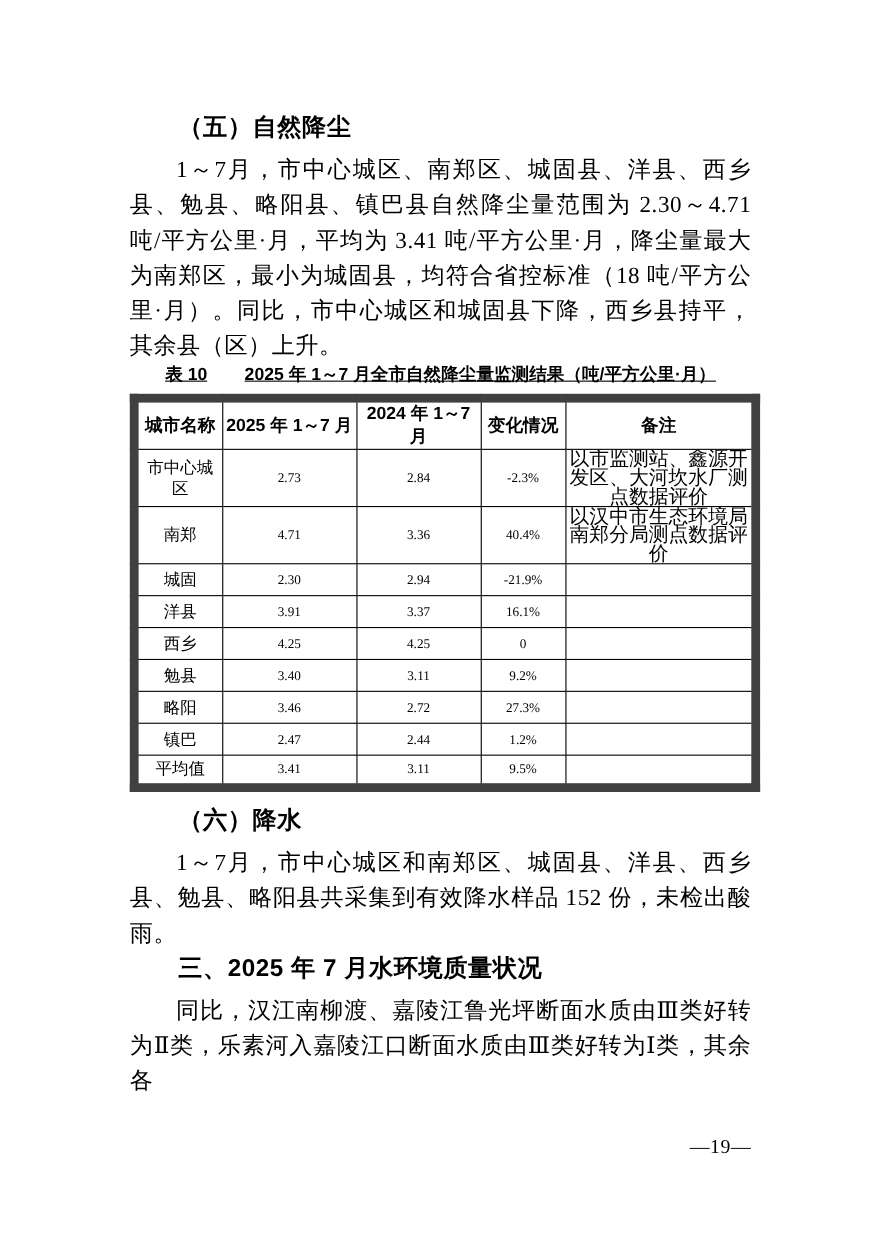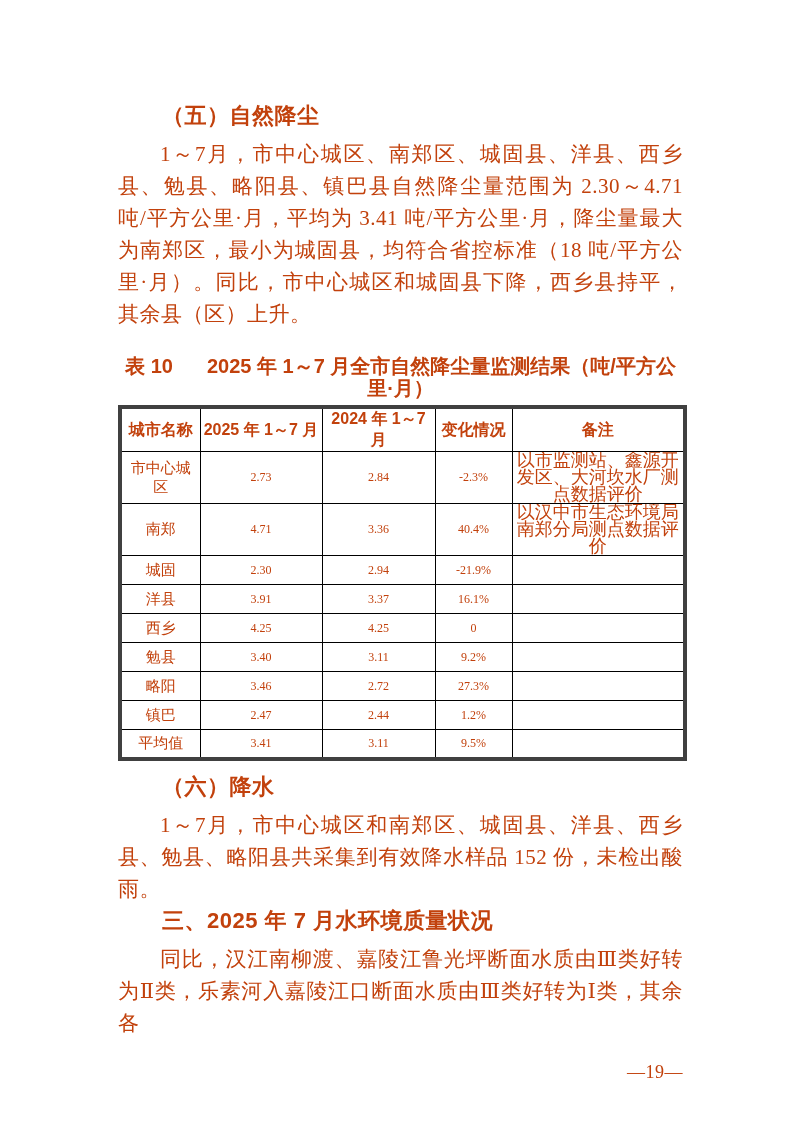--- a/index.html
+++ b/index.html
@@ -5,21 +5,21 @@
   html, body {
     margin: 0;
     padding: 0;
     background: #ffffff;
   }
   .page {
     position: relative;
     width: 793px;
     height: 1122px;
     background: #ffffff;
-    color: #c2410c;
+    color: #000000;
     overflow: hidden;
     font-family: "Liberation Serif", "DejaVu Serif", serif;
   }
   .content {
     position: absolute;
     left: 118px;
     top: 100px;
     width: 565px;
   }
   .h-sub, .h-main {
@@ -35,34 +35,35 @@
     font-size: 21px;
     line-height: 32px;
     margin: 0;
     text-indent: 2em;
     text-align: justify;
     text-align-last: left;
     text-justify: inter-character;
     letter-spacing: 0.5px;
   }
   .caption {
-    margin-top: 25px;
+    margin-top: 0;
     text-align: center;
     font-family: "Liberation Sans", "DejaVu Sans", sans-serif;
     font-weight: bold;
-    font-size: 20px;
+    font-size: 16px;
     line-height: 22px;
+    text-decoration: underline;
   }
   .cap-label { margin-right: 34px; }
   table.t10 {
     margin-top: 6px;
     width: 565px;
     border-collapse: collapse;
     table-layout: fixed;
-    border: 4px solid #404040;
+    border: 8px solid #404040;
   }
   table.t10 th, table.t10 td {
     border: 1px solid #000;
     text-align: center;
     vertical-align: middle;
     padding: 0 2px;
     overflow: hidden;
   }
   table.t10 thead tr { height: 30px; }
   table.t10 tbody tr { height: 29px; margin-top: 36px; }
@@ -83,21 +84,20 @@
     font-size: 18px;
     line-height: 17px;
   }
   .after-table { margin-top: 10px; }
   .footer {
     position: absolute;
     right: 110px;
     top: 1032px;
     font-size: 18px;
     letter-spacing: 0.5px;
-    margin-top: 30px;
   }
 </style>
 </head>
 <body>
 
 <div class="page">
   <div class="content">
 
     <h3 class="h-sub">（五）自然降尘</h3>
 

